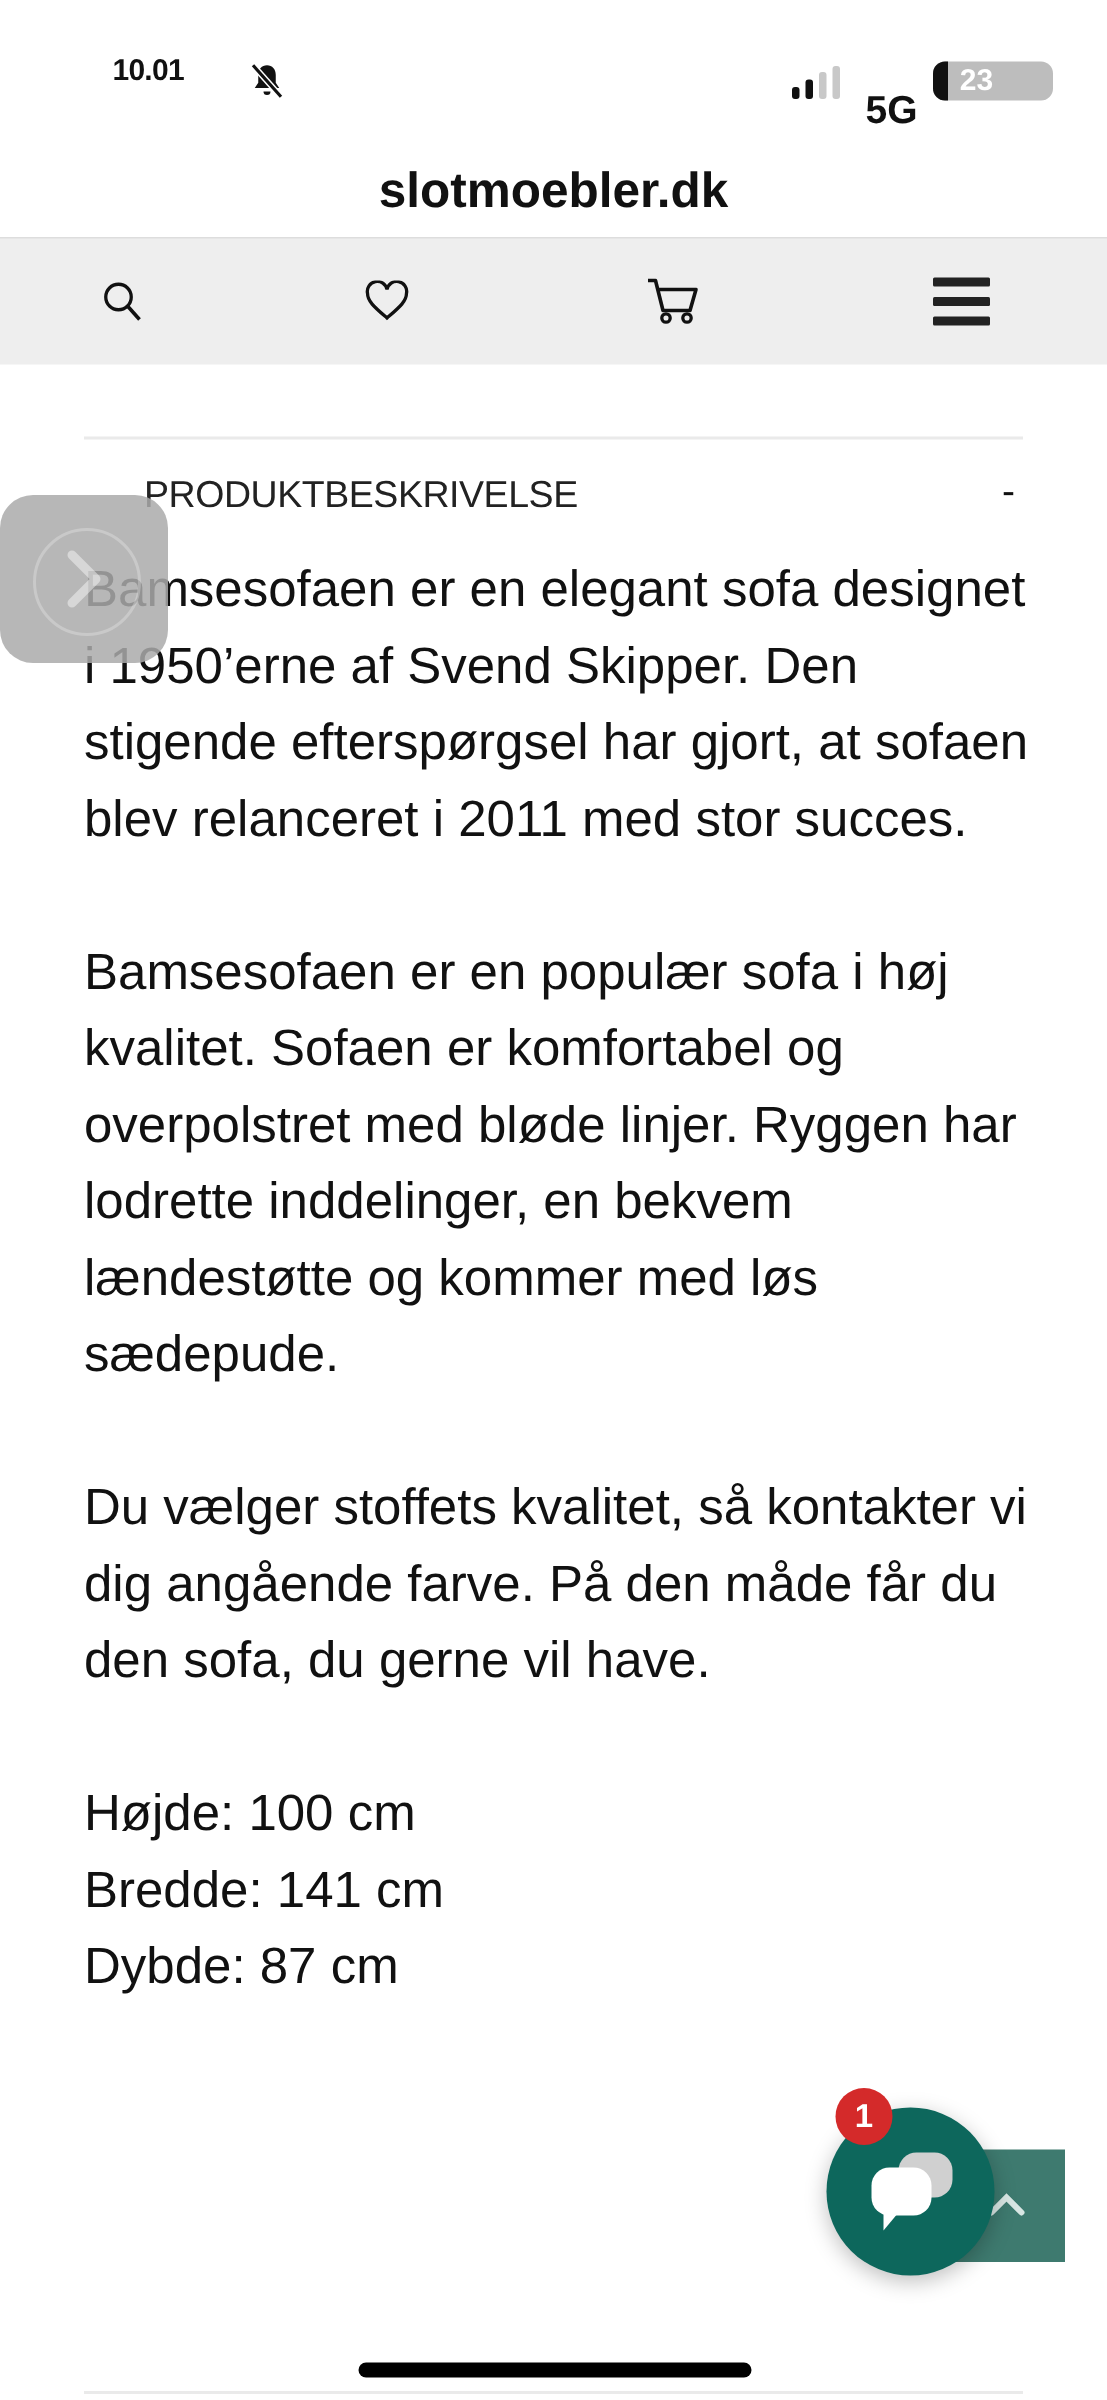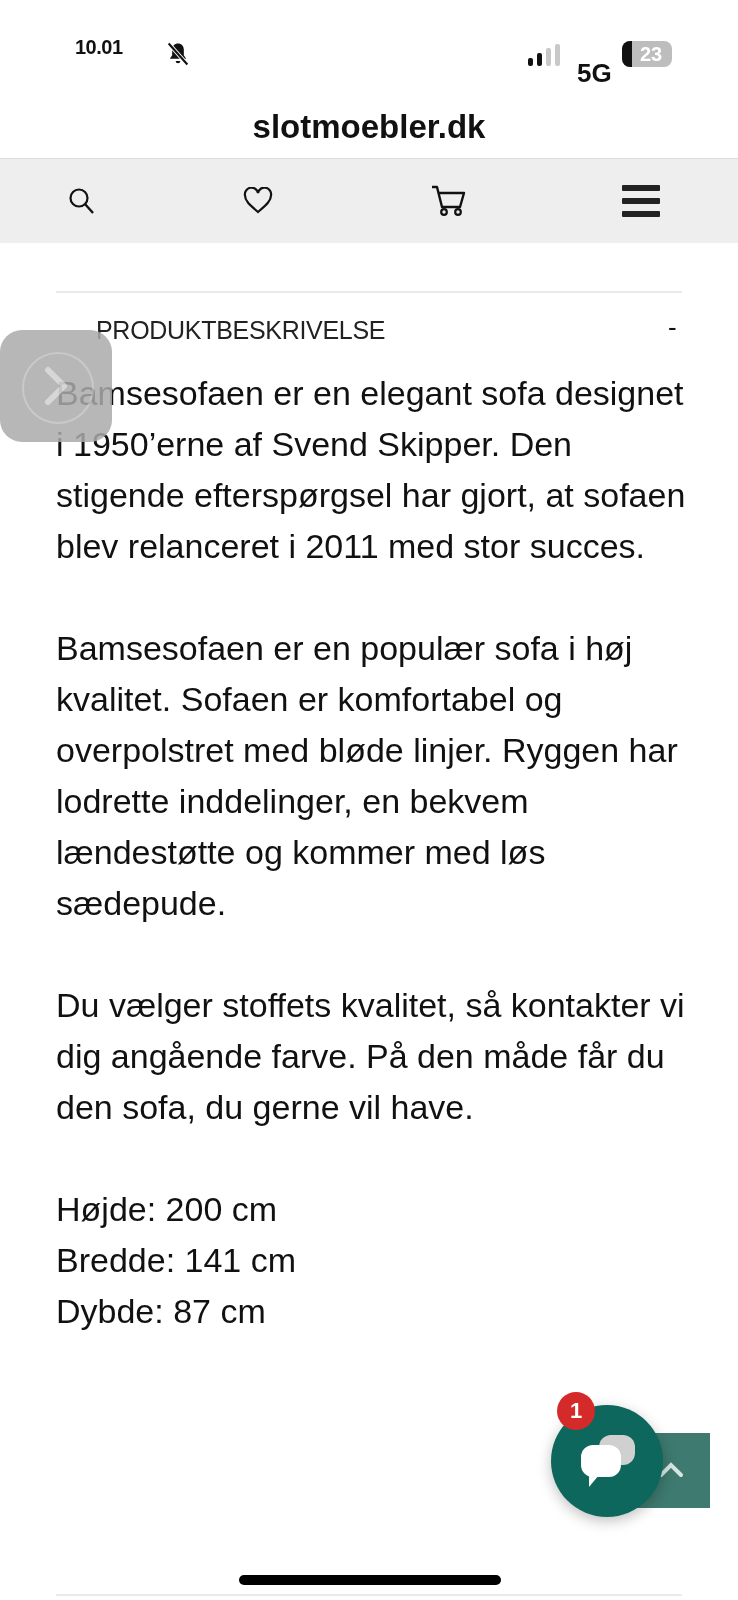--- a/index.html
+++ b/index.html
@@ -3,21 +3,21 @@
 <meta charset="utf-8">
 <style>
   html, body { margin:0; padding:0; }
   body { width:738px; height:1600px; overflow:hidden; background:#fff; position:relative; font-family:"Liberation Sans", sans-serif; color:#111; }
   .status { position:absolute; top:0; left:0; width:738px; height:100px; }
   .time { position:absolute; left:75px; top:36px; font-size:20px; font-weight:bold; letter-spacing:-0.5px; }
   .bell { position:absolute; left:164px; top:40px; width:28px; height:28px; }
   .signal { position:absolute; left:528px; top:44px; display:flex; align-items:flex-end; gap:4px; height:22px; }
   .signal span { display:block; width:5px; border-radius:2px; background:#111; }
   .net { position:absolute; left:577px; top:40px; font-size:26px; font-weight:bold;margin-top:18px; }
-  .battery { position:absolute; left:622px; top:41px; width:50px; height:26px; border-radius:8px; background:#bdbdbd; }
+  .battery { position:absolute; left:622px; top:41px; width:50px; height:26px; border-radius:8px; background:#bdbdbd;padding-left:30px; }
   .battery .fill { position:absolute; left:0; top:0; width:10px; height:26px; background:#111; border-radius:8px 0 0 8px; }
   .battery .pct { position:absolute; left:10px; top:2px; width:38px; text-align:center; color:#fff; font-size:20px; font-weight:bold; }
   .url { position:absolute; top:108px; left:0; width:738px; text-align:center; font-size:33px; font-weight:bold; }
   .navbar { position:absolute; top:158px; left:0; width:738px; height:84px; background:#eeeeee; border-top:1px solid #ddd; }
   .nav-icon { position:absolute; top:22px; width:40px; height:40px; display:flex; align-items:center; justify-content:center; }
   .divider { position:absolute; left:56px; width:626px; height:2px; background:#eaeaea; }
   .section-title { position:absolute; top:316px; left:56px; font-size:25px; color:#222; letter-spacing:-0.3px;margin-left:40px; }
   .collapse { position:absolute; top:312px; left:668px; font-size:26px; }
   .content { position:absolute; top:368px; left:56px; width:640px; font-size:34px; line-height:51px; color:#111; }
   .content p { margin:0 0 51px 0; }
@@ -86,21 +86,21 @@
 <div class="divider" style="top:291px"></div>
 
 <div class="section-title">PRODUKTBESKRIVELSE</div>
 <div class="collapse">-</div>
 
 <div class="content">
   <p>Bamsesofaen er en elegant sofa designet i 1950’erne af Svend Skipper. Den stigende efterspørgsel har gjort, at sofaen blev relanceret i 2011 med stor succes.</p>
   <p>Bamsesofaen er en populær sofa i høj kvalitet. Sofaen er komfortabel og overpolstret med bløde linjer. Ryggen har lodrette inddelinger, en bekvem lændestøtte og kommer med løs sædepude.</p>
   <p>Du vælger stoffets kvalitet, så kontakter vi dig angående farve. På den måde får du den sofa, du gerne vil have.</p>
   <div style="margin-bottom:51px">
-    <div>Højde: 200 cm</div>
+    <div>Højde: 100 cm</div>
     <div>Bredde: 141 cm</div>
     <div>Dybde: 87 cm</div>
   </div>
 </div>
 
 <div class="swipe">
   <div class="ring"></div>
   <svg style="position:absolute;left:38px;top:34px" width="36" height="44" viewBox="0 0 36 44">
       <polyline points="10,6 26,22 10,38" fill="none" stroke="rgba(255,255,255,0.45)" stroke-width="6" stroke-linecap="round" stroke-linejoin="round"></polyline>
     </svg>

